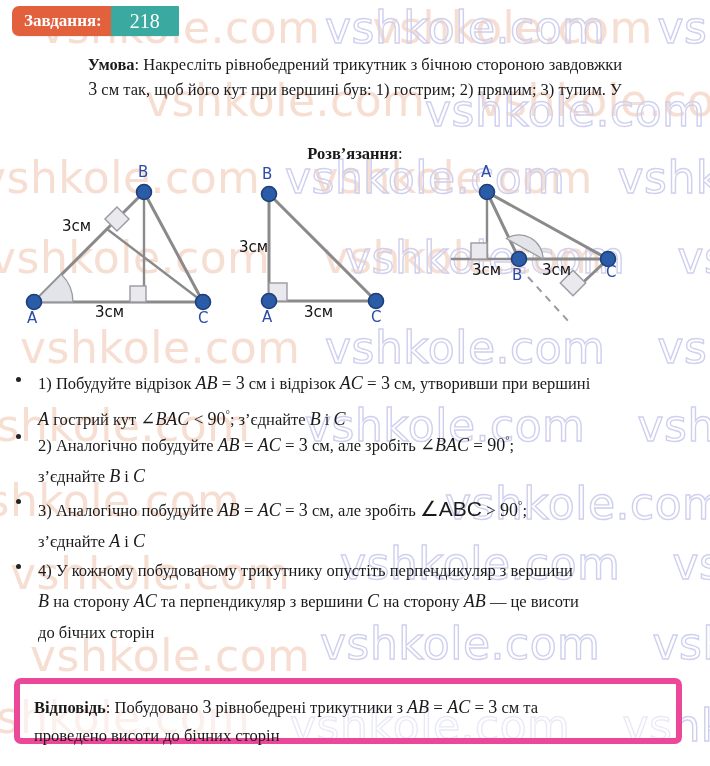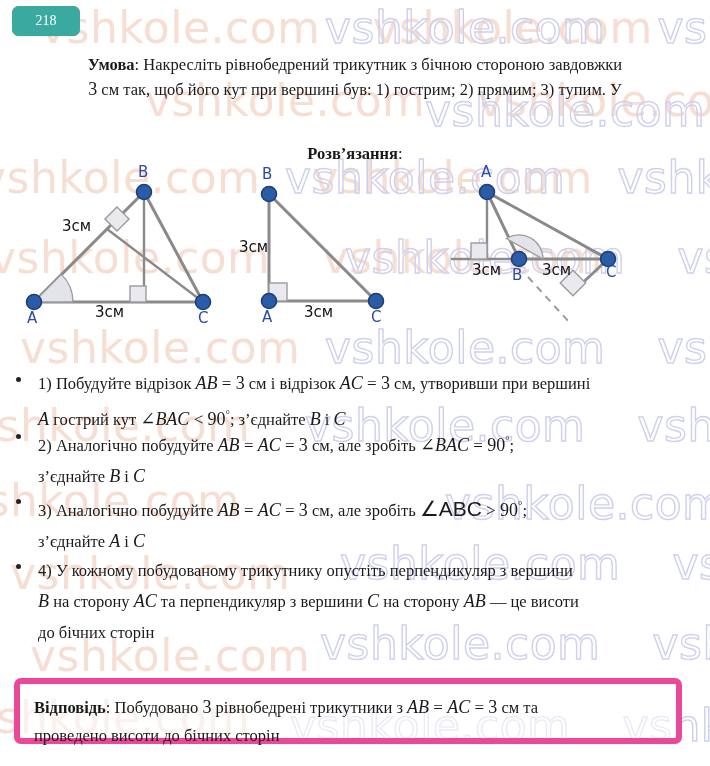--- a/index.html
+++ b/index.html
@@ -64,23 +64,23 @@
     font-size: 17px;
     font-family: "Liberation Serif", "DejaVu Serif", serif;
   }
   #task-header .num {
     display: flex;
     align-items: center;
     justify-content: center;
     min-width: 48px;
     padding: 0 10px;
     background: #3aa9a0;
-    border-radius: 7px;
+    border-radius: 1px;
     color: #ffffff;
-    font-size: 14px;
+    font-size: 20px;
     font-family: "Liberation Serif", "DejaVu Serif", serif;
   }
 
   
   #content {
     position: relative;
     z-index: 3;
   }
   .block {
     position: absolute;
@@ -199,20 +199,21 @@
   <div class="wm-row wm-solid" style="top:548px; left:10px;"><span>vshkole.com</span></div>
 
   <div class="wm-row wm-outline" style="top:618px; left:320px;"><span>vshkole.com</span><span class="wm-gap"></span><span>vshkole.com</span></div>
   <div class="wm-row wm-solid" style="top:630px; left:30px;"><span>vshkole.com</span></div>
 
   <div class="wm-row wm-solid" style="top:692px; left:-30px;"><span>vshkole.com</span></div>
   <div class="wm-row wm-outline" style="top:700px; left:290px;"><span>vshkole.com</span><span class="wm-gap"></span><span>vshkole.com</span></div>
 </div>
 
 <div id="task-header">
+  <div class="label">Завдання:</div>
   <div class="num">218</div>
 </div>
 
 <div id="figures">
   <svg width="710" height="165" viewBox="0 0 710 165">
     <defs>
       <style>
         .seg   { stroke:#8a8a8a; stroke-width:3; fill:none; stroke-linecap:round; }
         .seg2  { stroke:#8a8a8a; stroke-width:2.4; fill:none; stroke-linecap:round; }
         .rsq   { fill:#e9e9ee; stroke:#9a9aa2; stroke-width:1.4; }

